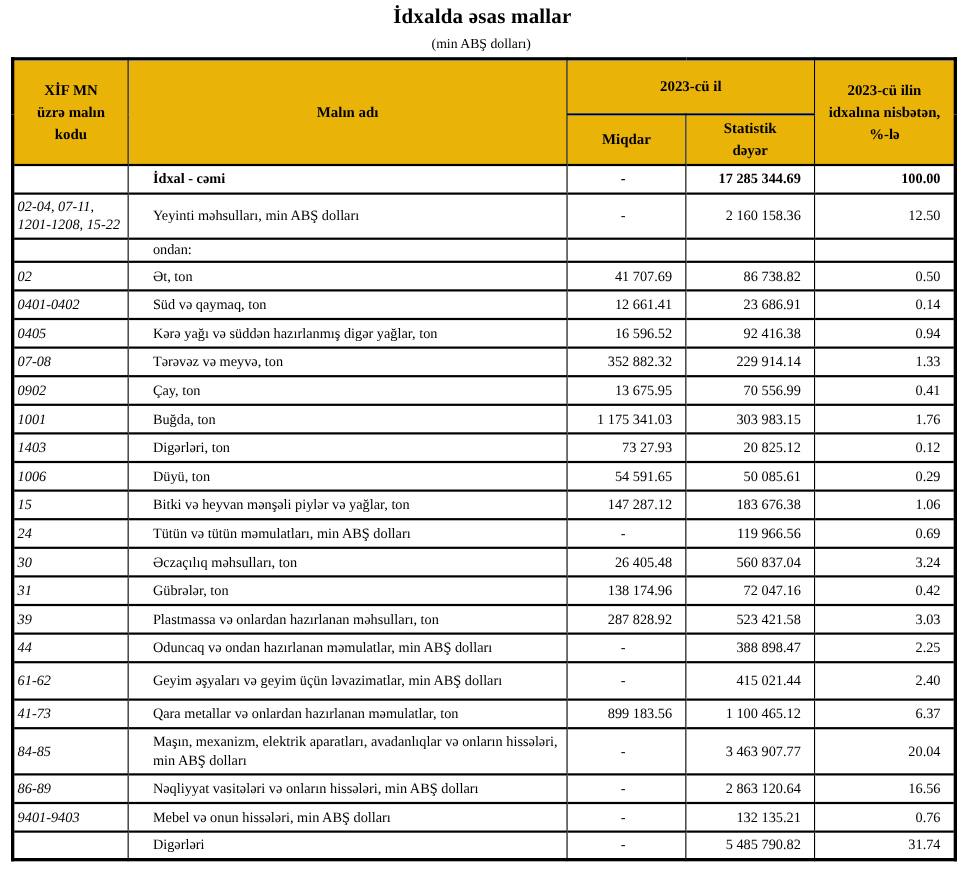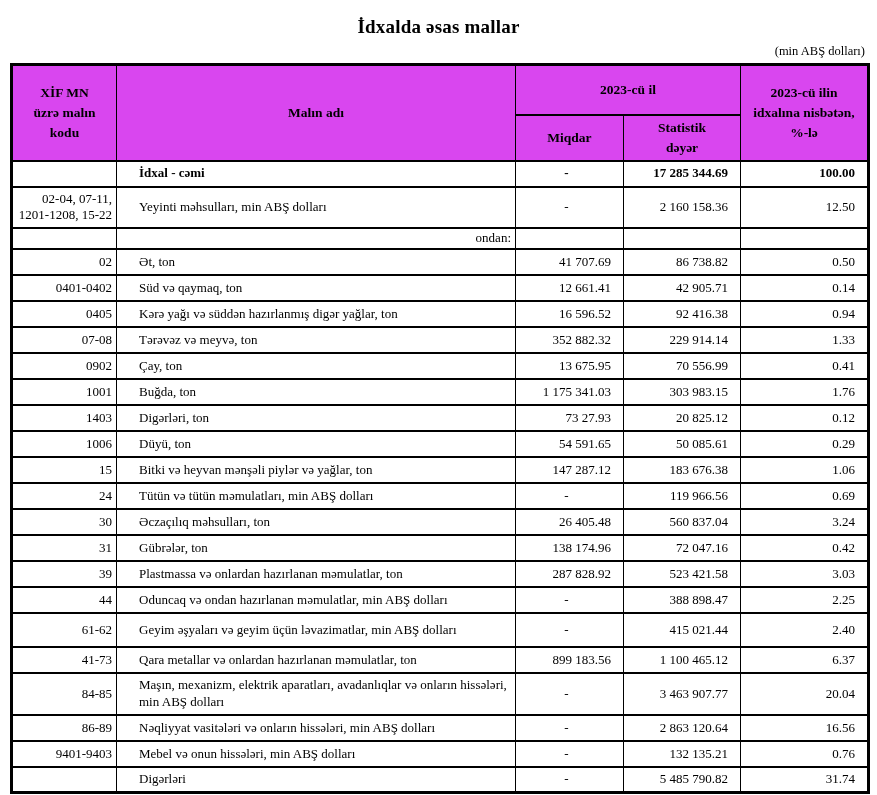--- a/index.html
+++ b/index.html
@@ -8,67 +8,67 @@
     width: 877px; height: 795px;
     font-family: "Liberation Serif", "DejaVu Serif", serif;
     color: #000;
   }
   .page { position: relative; width: 877px; height: 795px; overflow: hidden; }
 
   .title {
     text-align: center;
     font-size: 19px;
     font-weight: bold;
-    padding-top: 16px;
+    padding-top: 5px;
     letter-spacing: 0.2px;
   }
   .unit-note {
     width: 857px;
     margin: 0 auto;
-    text-align: right;
+    text-align: center;
     font-size: 12.5px;
     padding: 6px 2px 4px 0;
   }
 
   table.data-table {
     width: 857px;
     margin-left: 10px;
     border-collapse: collapse;
     table-layout: fixed;
     border: 3px solid #000;
   }
   .data-table th, .data-table td {
     border: solid #000;
     border-width: 2px 1px; 
     overflow: hidden;
   }
   .data-table th {
-    background: #d946ef;
+    background: #eab308;
     font-weight: bold;
     font-size: 13.5px;
     text-align: center;
     vertical-align: middle;
     line-height: 1.45;
     padding: 2px 4px;
     white-space: pre-line;
   }
   thead tr.hrow-1 { height: 50px; }
   thead tr.hrow-2 { height: 46px; }
 
   .data-table td {
     font-size: 13px;
     line-height: 1.3;
     vertical-align: middle;
     padding: 3px 4px;
     height: 26px;
   }
-  td.code  { text-align: right; padding-left: 3px; }
+  td.code  { text-align: left; padding-left: 3px; font-style: italic; }
   td.name  { text-align: left; padding-left: 22px; }
   td.name.indent { padding-left: 22px; }
-  td.name.center { text-align: right; }
+  td.name.center { text-align: left; }
   td.num   { text-align: right; padding-right: 12px; }
   td.num.dash { text-align: center; padding-right: 10px; }
   tr.bold td { font-weight: bold; border-radius: 11px; }
   tr.subhead td { height: 20px; padding-top: 1px; padding-bottom: 1px; }
   tr.tall td { height: 34px; margin-top: 35px; }
 </style>
 </head>
 <body>
 
 <div class="page">
@@ -128,21 +128,21 @@
           <td class="code">02</td>
           <td class="name indent">Ət, ton</td>
           <td class="num">41 707.69</td>
           <td class="num">86 738.82</td>
           <td class="num">0.50</td>
         </tr>
         <tr>
           <td class="code">0401-0402</td>
           <td class="name indent">Süd və qaymaq, ton</td>
           <td class="num">12 661.41</td>
-          <td class="num">42 905.71</td>
+          <td class="num">23 686.91</td>
           <td class="num">0.14</td>
         </tr>
         <tr>
           <td class="code">0405</td>
           <td class="name indent">Kərə yağı və süddən hazırlanmış digər yağlar, ton</td>
           <td class="num">16 596.52</td>
           <td class="num">92 416.38</td>
           <td class="num">0.94</td>
         </tr>
         <tr>
@@ -203,21 +203,21 @@
         </tr>
         <tr>
           <td class="code">31</td>
           <td class="name">Gübrələr, ton</td>
           <td class="num">138 174.96</td>
           <td class="num">72 047.16</td>
           <td class="num">0.42</td>
         </tr>
         <tr>
           <td class="code">39</td>
-          <td class="name">Plastmassa və onlardan hazırlanan məmulatlar, ton</td>
+          <td class="name">Plastmassa və onlardan hazırlanan məhsulları, ton</td>
           <td class="num">287 828.92</td>
           <td class="num">523 421.58</td>
           <td class="num">3.03</td>
         </tr>
         <tr>
           <td class="code">44</td>
           <td class="name">Oduncaq və ondan hazırlanan məmulatlar, min ABŞ dolları</td>
           <td class="num dash">-</td>
           <td class="num">388 898.47</td>
           <td class="num">2.25</td>

